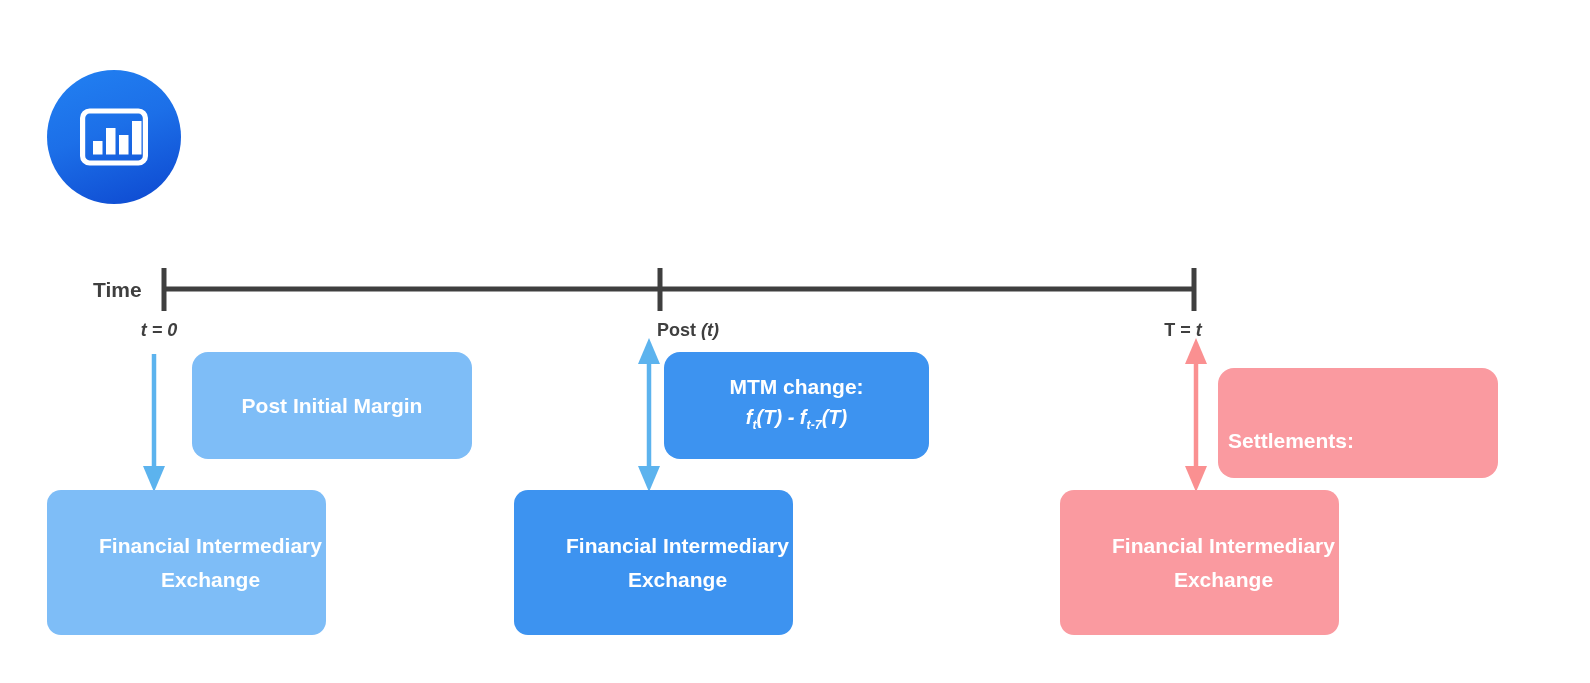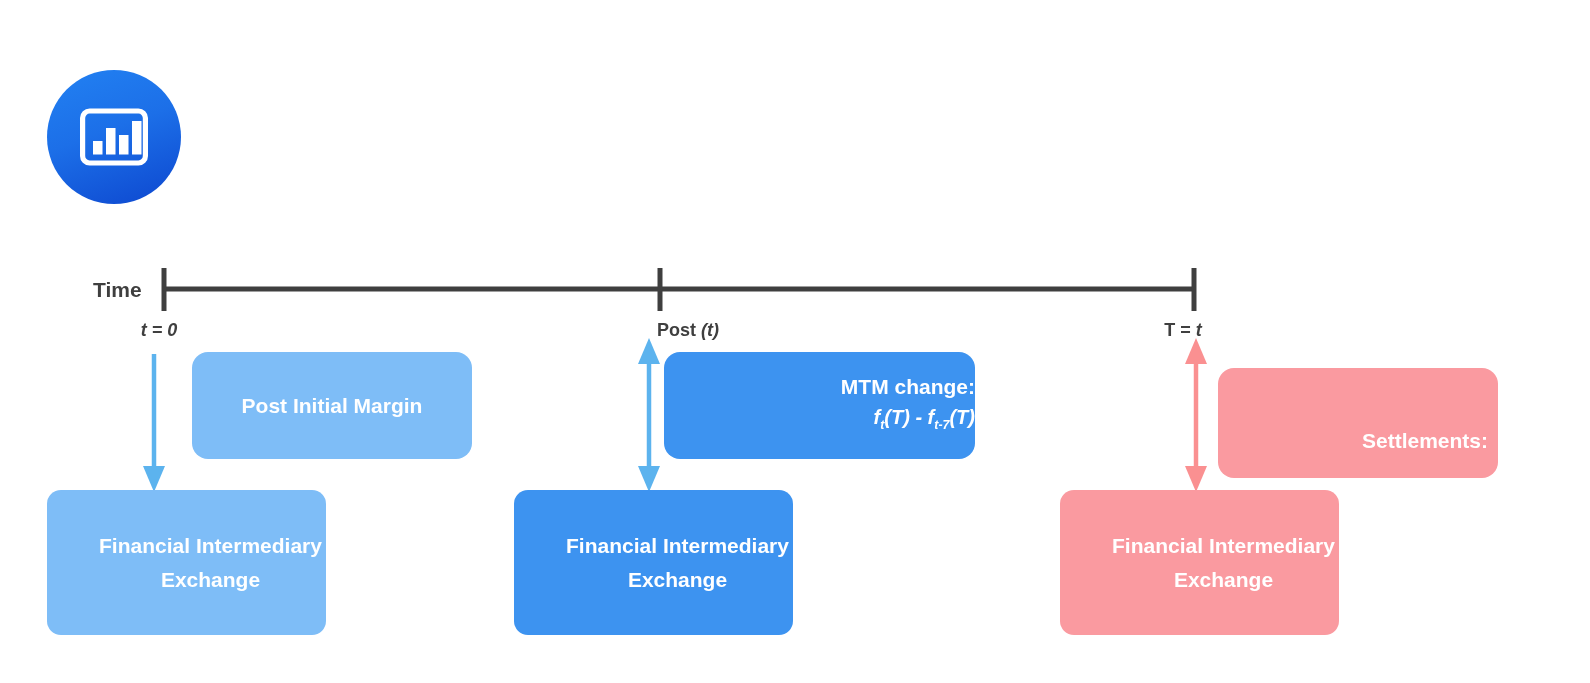--- a/index.html
+++ b/index.html
@@ -105,21 +105,21 @@
     line-height: 34px;
     padding-left: 48px;
   }
 
   
   #card-settlements {
     align-items: stretch;
     padding-left: 73px;
     padding-right: 10px;
   }
-  #card-settlements .title { text-align: right; margin-left: -63px; margin-top: 36px; }
+  #card-settlements .title { text-align: left; margin-left: -63px; margin-top: 36px; }
   #card-settlements .formula { text-align: left; line-height: 26px; font-size: 19px; }
 </style>
 </head>
 <body>
 
 <div id="header">
   <div id="logo-badge">
     <span>
       <svg width="68" height="68" viewBox="0 0 68 68">
         <rect x="2.6" y="8" width="62.8" height="52" rx="7" ry="7" fill="none" stroke="#ffffff" stroke-width="5.2"></rect>
@@ -172,21 +172,21 @@
     <line x1="1196" y1="355" x2="1196" y2="475" stroke="#FA9091" stroke-width="4.5"></line>
     <polygon points="1196,338 1185,364 1207,364" fill="#FA9091"></polygon>
     <polygon points="1196,492 1185,466 1207,466" fill="#FA9091"></polygon>
   </g>
 </svg>
 
 <div class="card" id="card-margin" style="left:192px; top:352px; width:280px; height:107px; background:#7EBDF7;">
   <div class="title">Post Initial Margin</div>
 </div>
 
-<div class="card" id="card-mtm" style="left:664px; top:352px; width:311px; height:107px; background:#3D93F0;align-items:flex-end;">
+<div class="card" id="card-mtm" style="left:664px; top:352px; width:265px; height:107px; background:#3D93F0;">
   <div class="title">MTM change:</div>
   <div class="formula">
     <span>f</span><sub>t</sub><span>(T) - f</span><sub>t-7</sub><span>(T)</span>
   </div>
 </div>
 
 <div class="card" id="card-settlements" style="left:1218px; top:368px; width:280px; height:110px; background:#FA9AA0;">
   <div class="title">Settlements:</div>
 </div>
 

